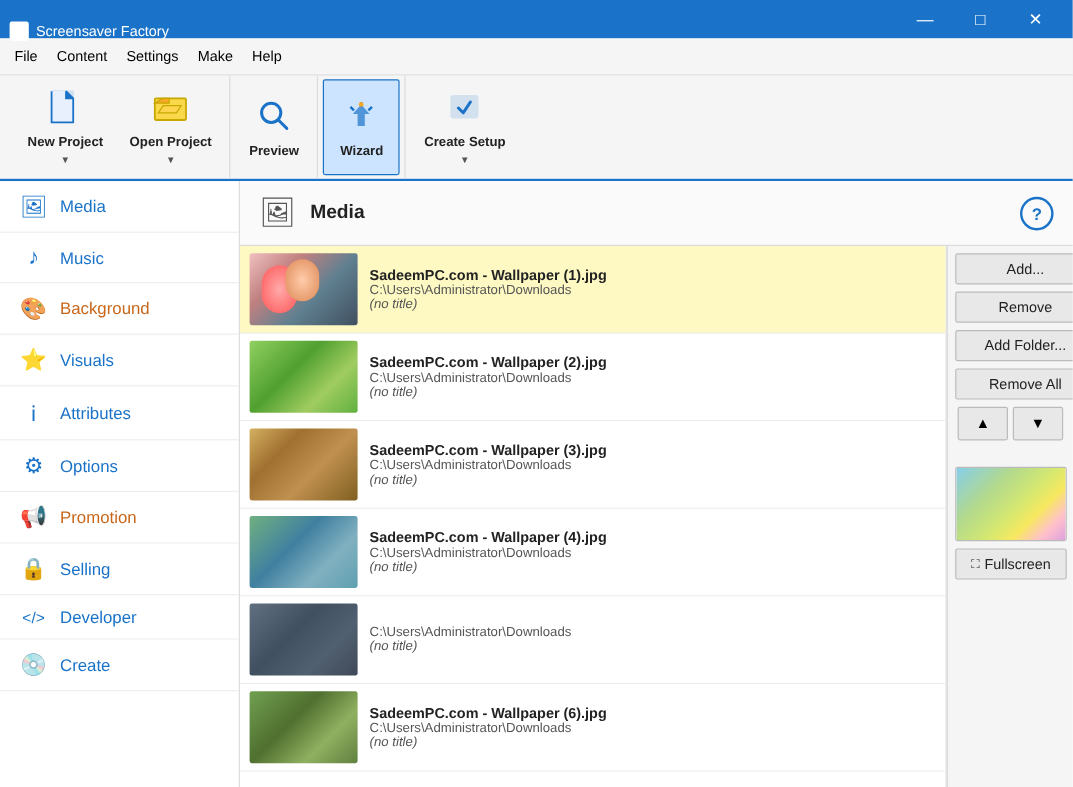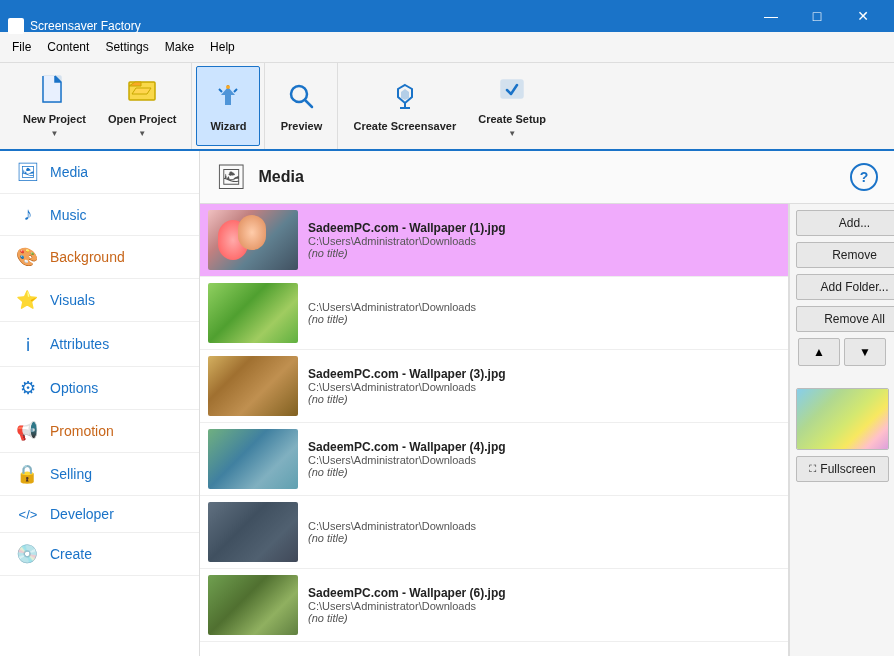--- a/index.html
+++ b/index.html
@@ -179,21 +179,21 @@
     .media-list::-webkit-scrollbar-track { background: #f0f0f0; }
     .media-list::-webkit-scrollbar-thumb { background: #aaa; border-radius: 2px; }
     .media-item-row {
       display: flex;
       align-items: center;
       padding: 6px 8px;
       border-bottom: 1px solid #eee;
       gap: 10px;
       cursor: pointer;
     }
-    .media-item-row.selected { background: #f0abfc; }
+    .media-item-row.selected { background: #fef9c3; }
     .media-info { flex: 1; }
     .media-info .mi-name { font-size: 12px; font-weight: 600; color: #222; }
     .media-info .mi-path { font-size: 11px; color: #555; }
     .media-info .mi-title { font-size: 11px; color: #555; font-style: italic; }
 
     
     .side-panel {
       width: 105px;
       padding: 6px;
       display: flex;
@@ -302,62 +302,51 @@
     <div class="toolbar-btn">
       <div class="tb-icon">
         <svg width="30" height="30" viewBox="0 0 30 30">
           <rect x="2" y="8" width="26" height="18" rx="1" fill="#f9d84a" stroke="#c8a800" stroke-width="1.5"></rect>
           <path d="M2 12 L8 8 L14 8 L14 12 Z" fill="#f9a825" stroke="#c8a800" stroke-width="1"></path>
           <path d="M5 20 L9 14 L24 14 L20 20 Z" fill="#ffd54f" stroke="#c8a800" stroke-width="1"></path>
         </svg>
       </div>
       <span class="tb-label">Open Project</span>
       <span class="tb-arrow">▼</span>
+    </div>
+  </div>
+  <div class="toolbar-group">
+    <div class="toolbar-btn">
+      <div class="tb-icon">
+        <svg width="30" height="30" viewBox="0 0 30 30">
+          <circle cx="13" cy="13" r="8" fill="none" stroke="#1a73c8" stroke-width="2.5"></circle>
+          <line x1="19" y1="19" x2="26" y2="26" stroke="#1a73c8" stroke-width="2.5" stroke-linecap="round"></line>
+        </svg>
+      </div>
+      <span class="tb-label">Preview</span>
     </div>
   </div>
   <div class="toolbar-group">
     <div class="toolbar-btn active">
       <div class="tb-icon">
         <svg width="30" height="30" viewBox="0 0 30 30">
           <line x1="15" y1="4" x2="15" y2="8" stroke="#1a73c8" stroke-width="2"></line>
           <line x1="24" y1="8" x2="21" y2="11" stroke="#1a73c8" stroke-width="2"></line>
           <line x1="6" y1="8" x2="9" y2="11" stroke="#1a73c8" stroke-width="2"></line>
           <path d="M8 14 L15 6 L22 14 L18 14 L18 24 L12 24 L12 14 Z" fill="#1a73c8" opacity="0.7"></path>
           <circle cx="15" cy="6" r="2" fill="#f9a825"></circle>
         </svg>
       </div>
       <span class="tb-label">Wizard</span>
     </div>
   </div>
   <div class="toolbar-group">
     <div class="toolbar-btn">
       <div class="tb-icon">
         <svg width="30" height="30" viewBox="0 0 30 30">
-          <circle cx="13" cy="13" r="8" fill="none" stroke="#1a73c8" stroke-width="2.5"></circle>
-          <line x1="19" y1="19" x2="26" y2="26" stroke="#1a73c8" stroke-width="2.5" stroke-linecap="round"></line>
-        </svg>
-      </div>
-      <span class="tb-label">Preview</span>
-    </div>
-  </div>
-  <div class="toolbar-group">
-    <div class="toolbar-btn">
-      <div class="tb-icon">
-        <svg width="30" height="30" viewBox="0 0 30 30">
-          <path d="M15 4 L22 8 L22 16 L15 22 L8 16 L8 8 Z" fill="none" stroke="#1a73c8" stroke-width="2"></path>
-          <path d="M15 8 L19 11 L19 17 L15 19 L11 17 L11 11 Z" fill="#1a73c8" opacity="0.3"></path>
-          <line x1="15" y1="22" x2="15" y2="27" stroke="#1a73c8" stroke-width="2"></line>
-          <line x1="10" y1="27" x2="20" y2="27" stroke="#1a73c8" stroke-width="2"></line>
-        </svg>
-      </div>
-      <span class="tb-label">Create Screensaver</span>
-    </div>
-    <div class="toolbar-btn">
-      <div class="tb-icon">
-        <svg width="30" height="30" viewBox="0 0 30 30">
           <rect x="4" y="6" width="22" height="18" rx="2" fill="#1a73c8" opacity="0.15" stroke="#1a73c8" stroke-width="1.5"></rect>
           <path d="M10 16 L14 20 L20 11" stroke="#1a73c8" stroke-width="2.5" fill="none" stroke-linecap="round" stroke-linejoin="round"></path>
         </svg>
       </div>
       <span class="tb-label">Create Setup</span>
       <span class="tb-arrow">▼</span>
     </div>
   </div>
 </div>
 
@@ -429,20 +418,21 @@
             <div class="media-info">
               <div class="mi-name">SadeemPC.com - Wallpaper (1).jpg</div>
               <div class="mi-path">C:\Users\Administrator\Downloads</div>
               <div class="mi-title">(no title)</div>
             </div>
           </div>
 
           <div class="media-item-row">
             <div class="thumb-css" style="background: linear-gradient(135deg, #90d060 0%, #50a030 40%, #a0cc60 70%, #60b040 100%);"></div>
             <div class="media-info">
+              <div class="mi-name">SadeemPC.com - Wallpaper (2).jpg</div>
               <div class="mi-path">C:\Users\Administrator\Downloads</div>
               <div class="mi-title">(no title)</div>
             </div>
           </div>
 
           <div class="media-item-row">
             <div class="thumb-css" style="background: linear-gradient(135deg, #d4b060 0%, #a07030 30%, #c09050 60%, #806020 100%);"></div>
             <div class="media-info">
               <div class="mi-name">SadeemPC.com - Wallpaper (3).jpg</div>
               <div class="mi-path">C:\Users\Administrator\Downloads</div>

